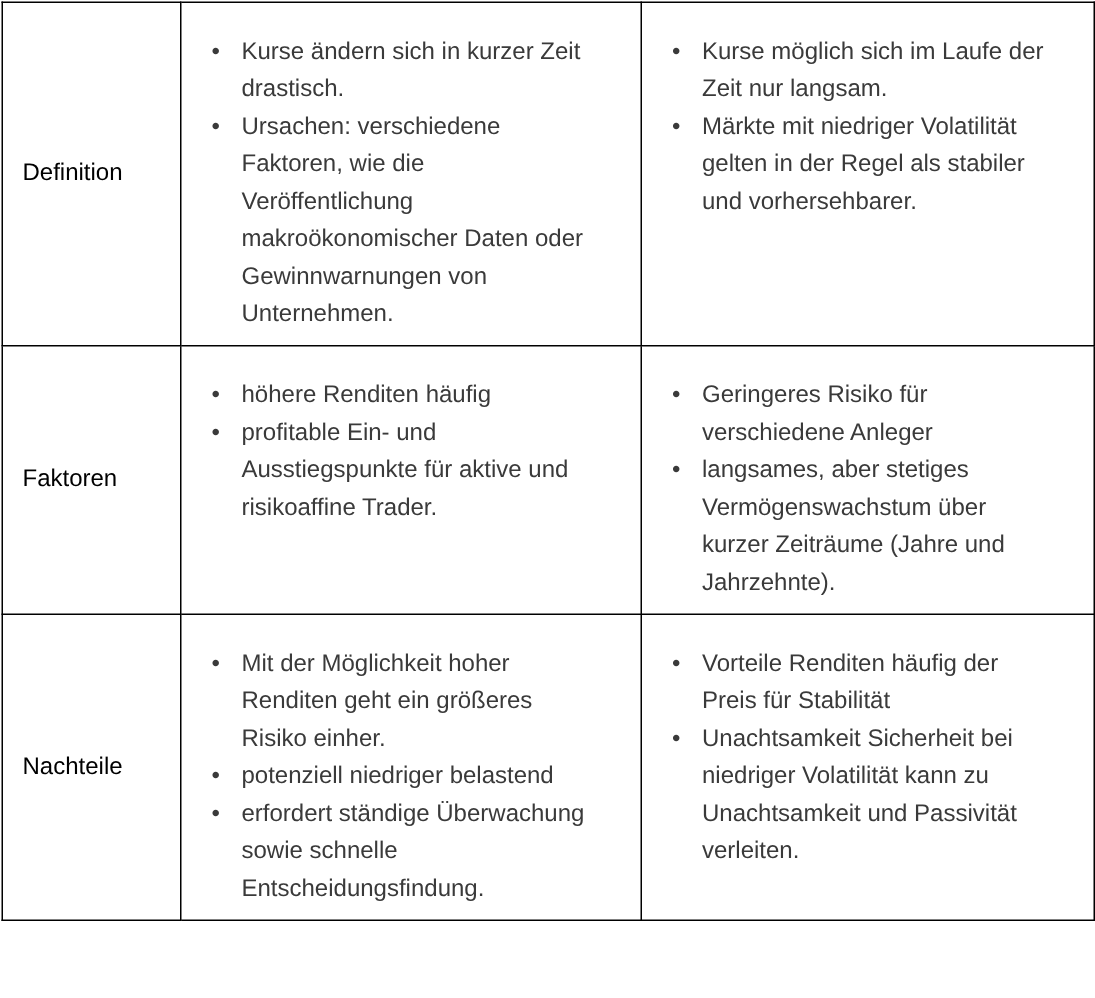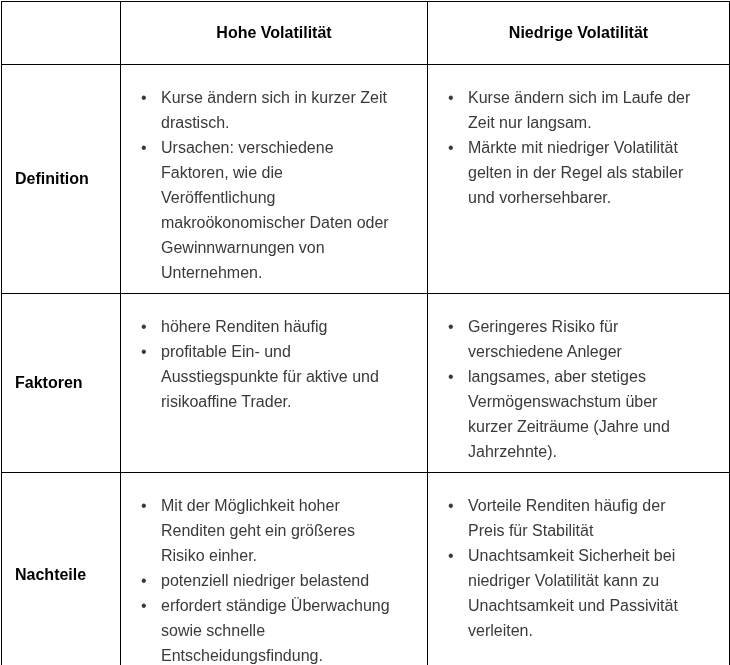--- a/index.html
+++ b/index.html
@@ -34,21 +34,21 @@
     text-align: center;
     vertical-align: middle;
   }
   tr.r-header   { height: 63px; }
   tr.r-definition { height: 224px; }
   tr.r-vorteile { height: 174px; }
   tr.r-nachteile { height: 199px; }
   td.label-cell {
     vertical-align: middle;
     font-size: 16px;
-    font-weight: bold;
+    font-weight: normal;
     color: #000000;
     padding-left: 13px;
     text-align: left;
   }
   td.content-cell {
     vertical-align: top;
     padding: 20px 4px 8px 0;
   }
   ul.bullets {
     margin: 0;
@@ -76,43 +76,38 @@
 
 <div class="page">
   <table class="vol-table">
     <colgroup>
       <col style="width:119px">
       <col style="width:307px">
       <col style="width:302px">
     </colgroup>
 
     <tbody>
-        <tr class="r-header">
-      <th></th>
-      <th>Hohe Volatilität</th>
-      <th>Niedrige Volatilität</th>
-    </tr>
 
     <tr class="r-definition">
       <td class="label-cell">Definition</td>
       <td class="content-cell">
         <ul class="bullets">
           <li><span class="marker">•</span><span class="txt">Kurse ändern sich in kurzer Zeit
 drastisch.</span></li>
           <li><span class="marker">•</span><span class="txt">Ursachen: verschiedene
 Faktoren, wie die
 Veröffentlichung
 makroökonomischer Daten oder
 Gewinnwarnungen von
 Unternehmen.</span></li>
         </ul>
       </td>
       <td class="content-cell">
         <ul class="bullets">
-          <li><span class="marker">•</span><span class="txt">Kurse ändern sich im Laufe der
+          <li><span class="marker">•</span><span class="txt">Kurse möglich sich im Laufe der
 Zeit nur langsam.</span></li>
           <li><span class="marker">•</span><span class="txt">Märkte mit niedriger Volatilität
 gelten in der Regel als stabiler
 und vorhersehbarer.</span></li>
         </ul>
       </td>
     </tr>
 
     <tr class="r-vorteile">
       <td class="label-cell">Faktoren</td>

